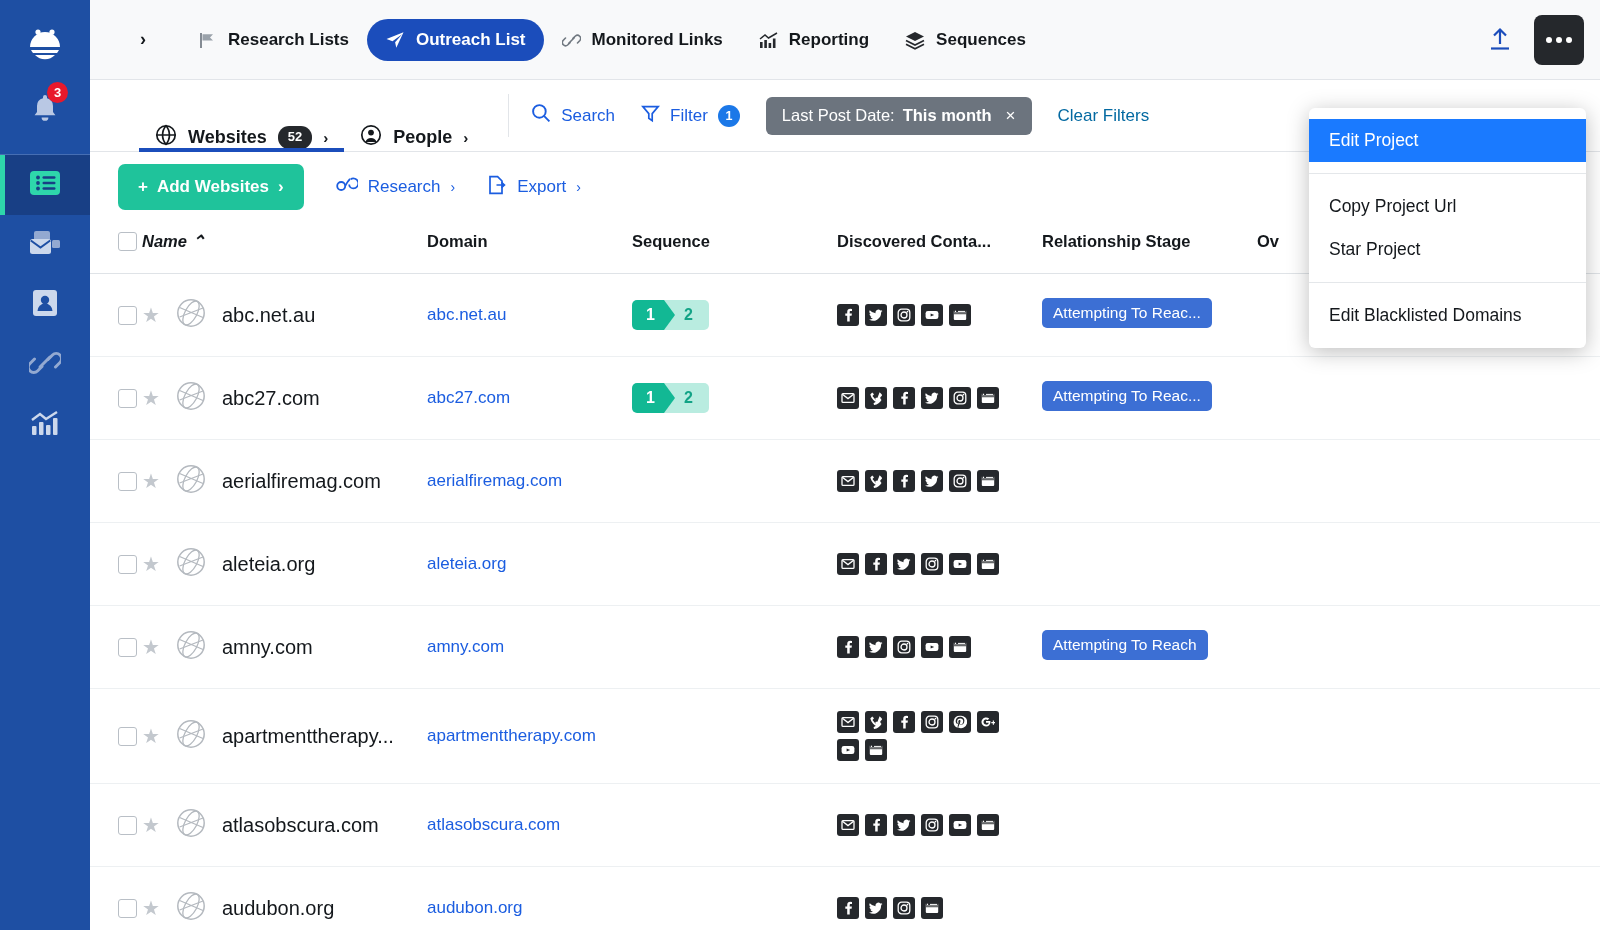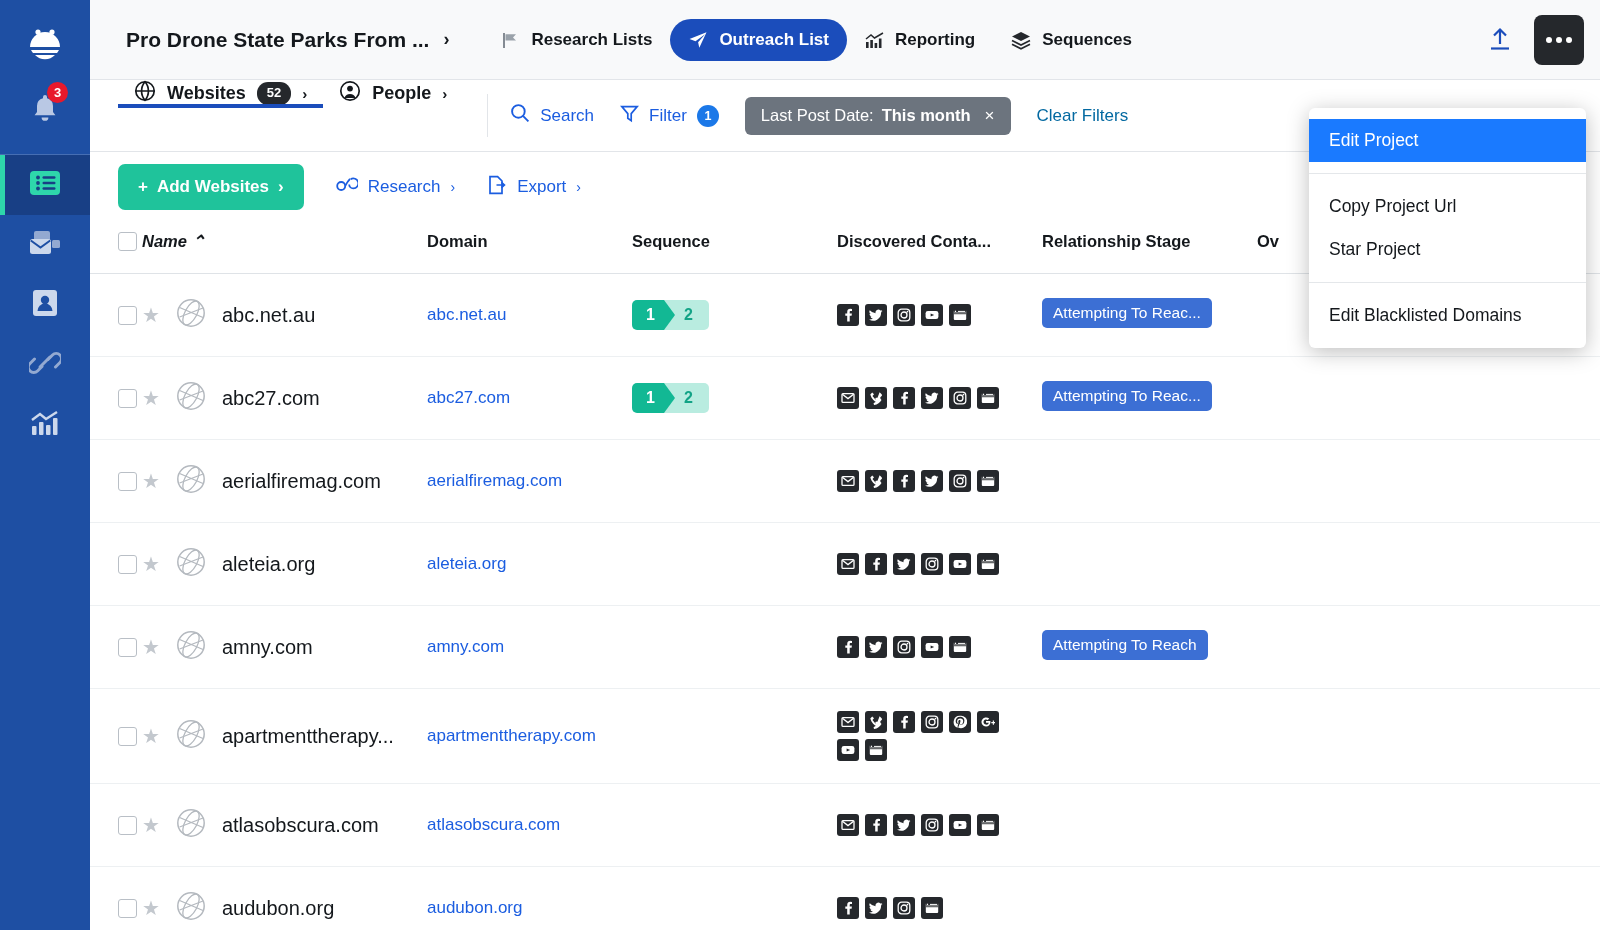--- a/index.html
+++ b/index.html
@@ -64,21 +64,21 @@
     width: 50px; height: 50px; background: #25282c; border-radius: 8px; margin-left: 10px;
     display: flex; align-items: center; justify-content: center; gap: 4px; cursor: pointer;
   }
   .dots-btn i { width: 6px; height: 6px; background: #fff; border-radius: 50%; display: block; }
 
   
   .subbar {
     height: 72px; background: #fff; border-bottom: 1px solid #e2e5e9;
     display: flex; align-items: stretch; flex: 0 0 72px;
   }
-  .tabs { display: flex; align-items: flex-start; padding-left: 28px; }
+  .tabs { display: flex; align-items: flex-end; padding-left: 28px; margin-left: 21px; }
   .tab {
     display: flex; align-items: center; gap: 11px; font-size: 18px; font-weight: bold;
     color: #14181c; padding: 0 16px; cursor: pointer; position: relative;
   }
   .tab.active::after {
     content: ""; position: absolute; left: 0; right: 0; bottom: -1px; height: 4px; background: #1b4dbb;
   }
   .cnt-badge {
     background: #25282c; color: #fff; font-size: 13px; font-weight: bold;
     border-radius: 11px; padding: 3px 10px; line-height: 1.25;
@@ -258,21 +258,20 @@
           <rect x="17" y="17" width="4.5" height="10" rx="1" fill="#ccd8ec"></rect>
           <rect x="24" y="10" width="4.5" height="17" rx="1" fill="#ccd8ec"></rect>
         </svg>
       </span>
     </div>
   </div>
 
   <div class="main">
 
     <div class="topbar">
-      <span class="proj-title">Pro Drone State Parks From ...</span>
       <span class="proj-caret">›</span>
       <span class="navsep"></span>
 
       <div class="navitem">
         <span class="ic">
           <svg width="19" height="19" viewBox="0 0 19 19">
               <path d="M3 2v15" stroke="#707880" stroke-width="1.7" fill="none"></path>
               <path d="M4.5 3.2h10.5l-3 3.2 3 3.2H4.5z" fill="#9aa2aa"></path>
             </svg>
         </span>
@@ -281,20 +280,32 @@
 
       <div class="navitem active">
         <span class="ic">
           <svg width="20" height="20" viewBox="0 0 20 20">
               <path d="M18.5 2.3 1.5 9.1l6 2.2 9.6-7-7 8 1.2 5.4z" fill="#fff"></path>
             </svg>
         </span>
         <span>Outreach List</span>
       </div>
 
+      <div class="navitem">
+        <span class="ic">
+          <svg width="19" height="19" viewBox="0 0 19 19">
+              <g fill="none" stroke="#707880" stroke-width="1.6" stroke-linecap="round">
+                <path d="M8 11.6 5.6 14a3.2 3.2 0 0 1-4.5-4.5L3.5 7"></path>
+                <path d="M11 7.4 13.4 5a3.2 3.2 0 0 1 4.5 4.5L15.5 12"></path>
+                <path d="M6.8 12.2 12.2 6.8"></path>
+              </g>
+            </svg>
+        </span>
+        <span>Monitored Links</span>
+      </div>
 
       <div class="navitem">
         <span class="ic">
           <svg width="19" height="19" viewBox="0 0 19 19">
               <path d="M1 8 6 4l3.5 3L18 2" stroke="#25282c" stroke-width="1.5" fill="none"></path>
               <rect x="1" y="11" width="2.6" height="6" fill="#25282c"></rect>
               <rect x="5.3" y="9" width="2.6" height="8" fill="#25282c"></rect>
               <rect x="9.6" y="12" width="2.6" height="5" fill="#25282c"></rect>
               <rect x="13.9" y="7.5" width="2.6" height="9.5" fill="#25282c"></rect>
             </svg>

